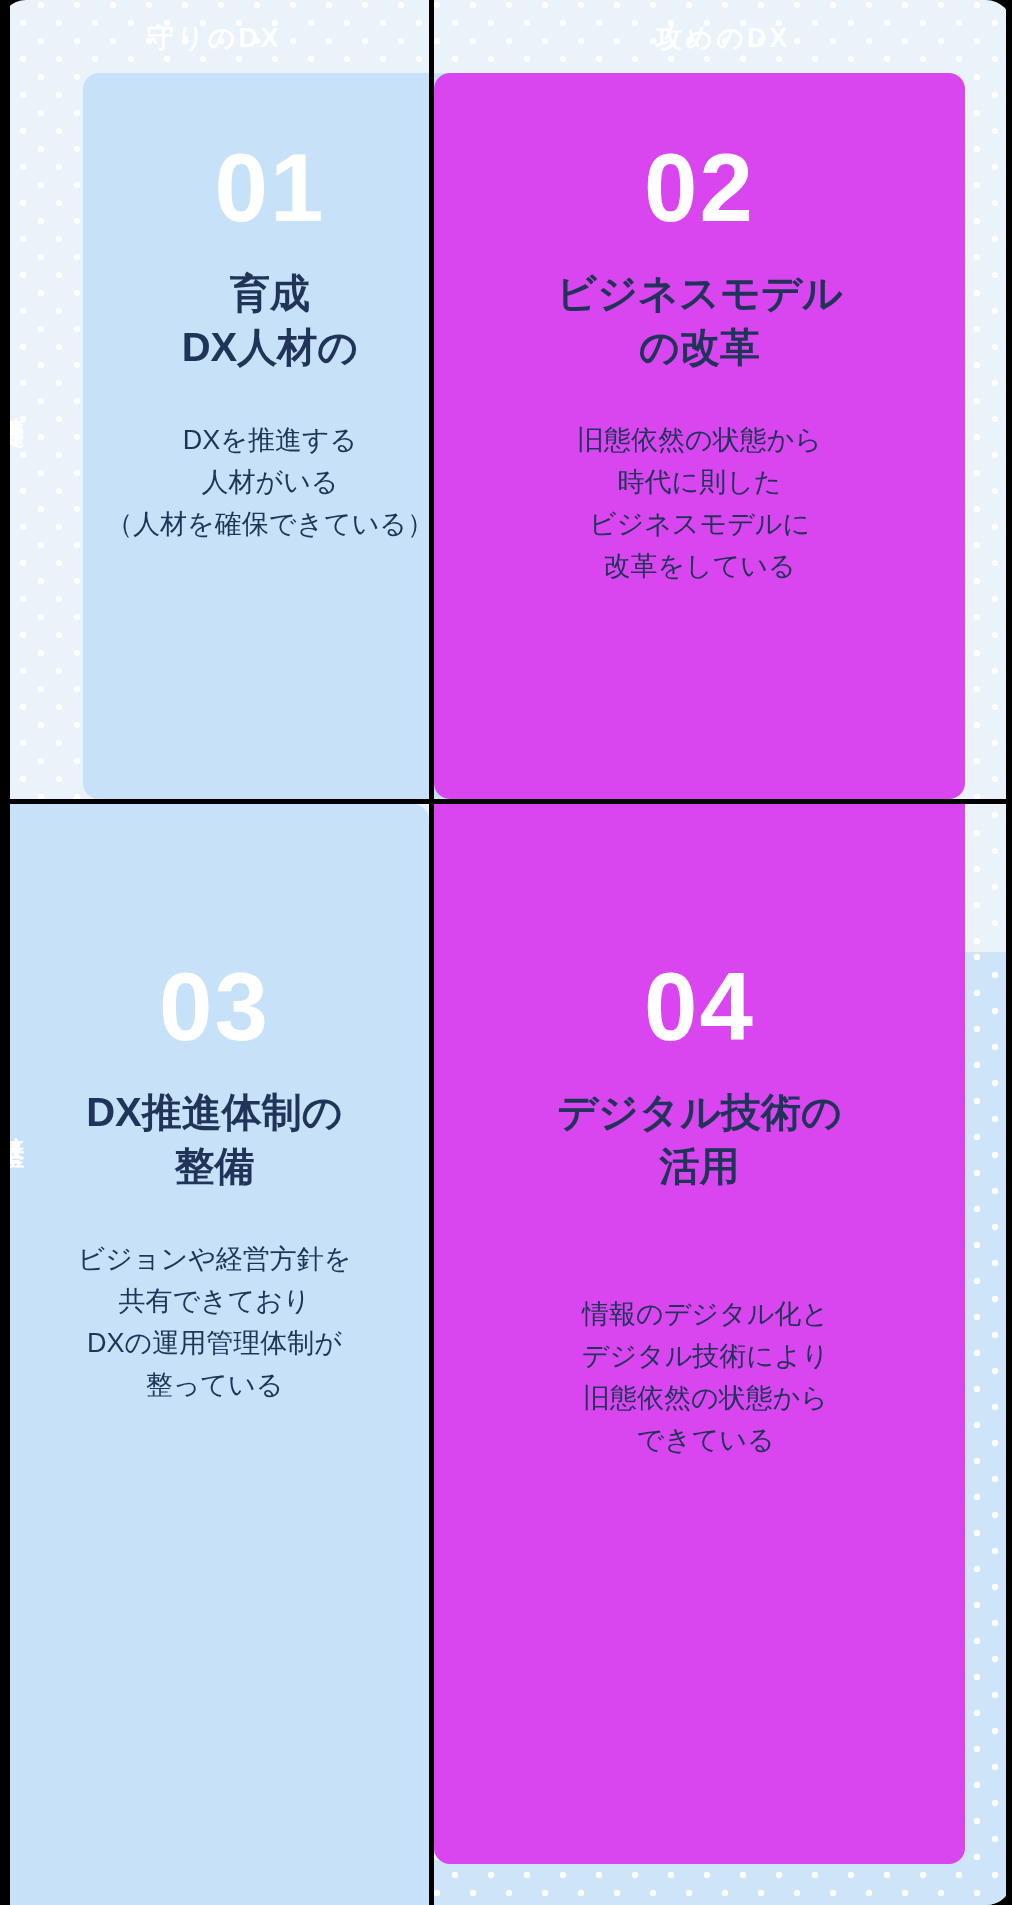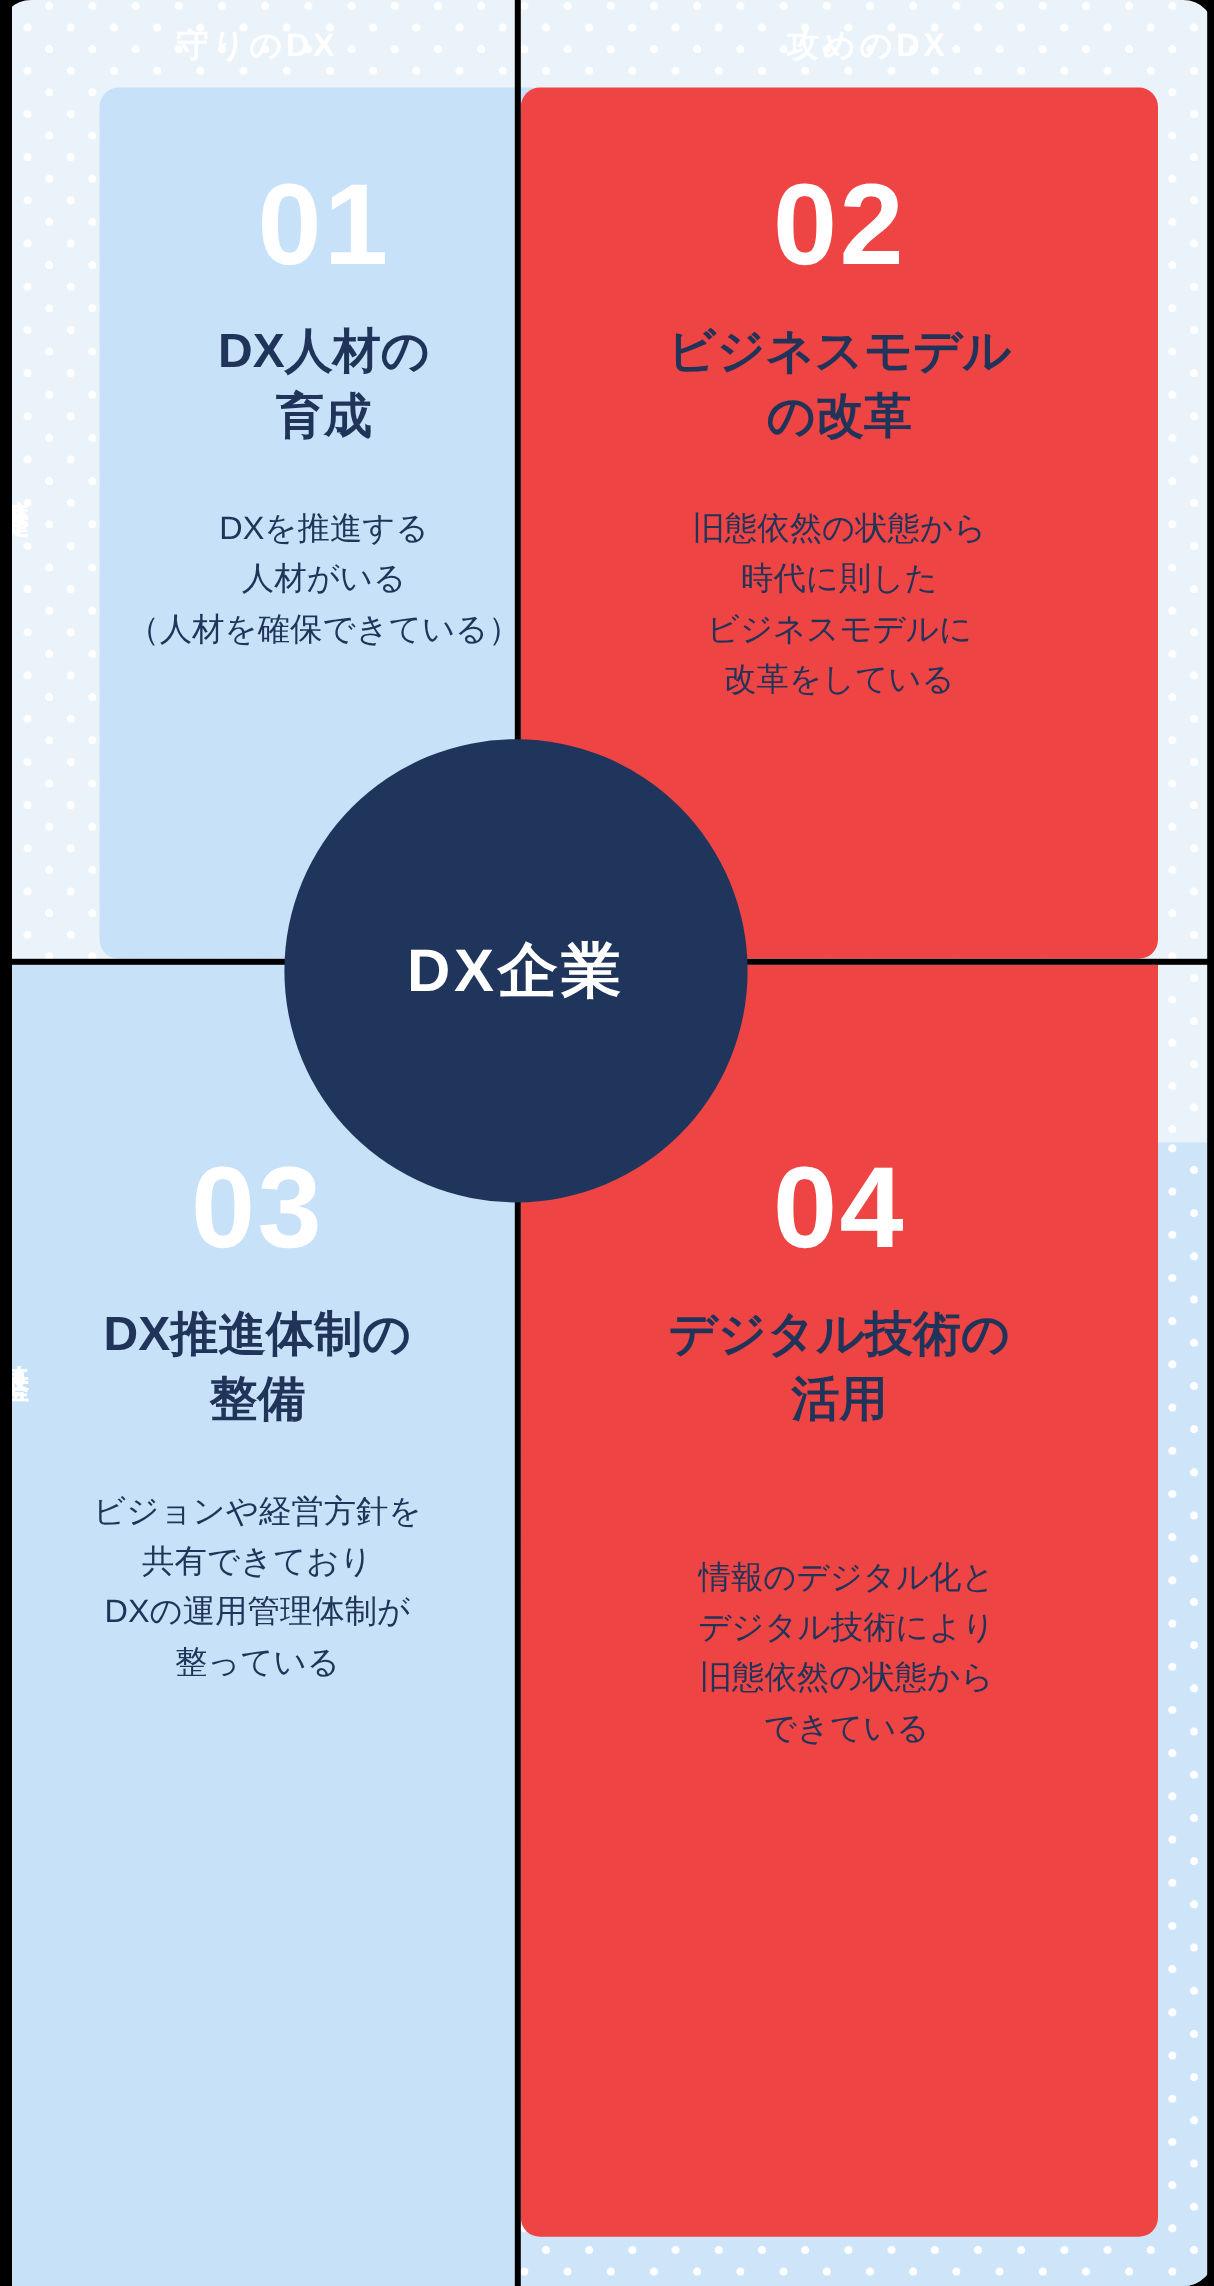--- a/index.html
+++ b/index.html
@@ -101,21 +101,21 @@
 
   
   .card {
     position: absolute;
     border-radius: 16px;
     box-sizing: border-box;
     text-align: center;
     color: #1f3458;
   }
   .card.blue { background: #c6e1f8; }
-  .card.pink { background: #ef4444; }
+  .card.pink { background: #d946ef; }
 
   .card-1 { left: 55px;  top: 73px;   width: 374px;  height: 726px; margin-left: 28px; }
   .card-2 { left: 434px; top: 73px;   width: 531px;  height: 726px; }
   .card-3 { left: 0px;   top: 804px;  width: 429px;  height: 1101px; border-radius: 0 16px 0 0;}
   .card-4 { left: 434px; top: 804px;  width: 531px;  height: 1060px; border-radius: 0 0 16px 16px;}
 
   .card-num {
     font-size: 96px;
     font-weight: 700;
     color: #ffffff;
@@ -190,22 +190,22 @@
   <div class="bg-panel">
     <div class="bg-lower"></div>
   </div>
 
   <div class="axis-label-top left">守りのDX</div>
   <div class="axis-label-top right">攻めのDX</div>
 
   <div class="card blue card-1">
     <div class="card-num c1-num">01</div>
     <div class="card-title c1-title">
+      <div>育成</div>
       <div>DX人材の</div>
-      <div>育成</div>
     </div>
     <div class="card-desc c1-desc">
       <div>DXを推進する</div>
       <div>人材がいる</div>
       <div>（人材を確保できている）</div>
     </div>
   </div>
 
   <div class="card pink card-2">
     <div class="card-num c2-num">02</div>
@@ -248,20 +248,17 @@
       <div>できている</div>
     </div>
   </div>
 
   <div class="axis-v"></div>
   <div class="axis-h"></div>
 
   <div class="axis-label-side upper">基礎</div>
   <div class="axis-label-side lower">基盤</div>
 
-  <div class="center-circle">
-    <span class="center-circle-label">DX企業</span>
-  </div>
 
   <div class="mask mask-left"></div>
   <div class="mask mask-right"></div>
 
 </div>
 
 </body></html>

